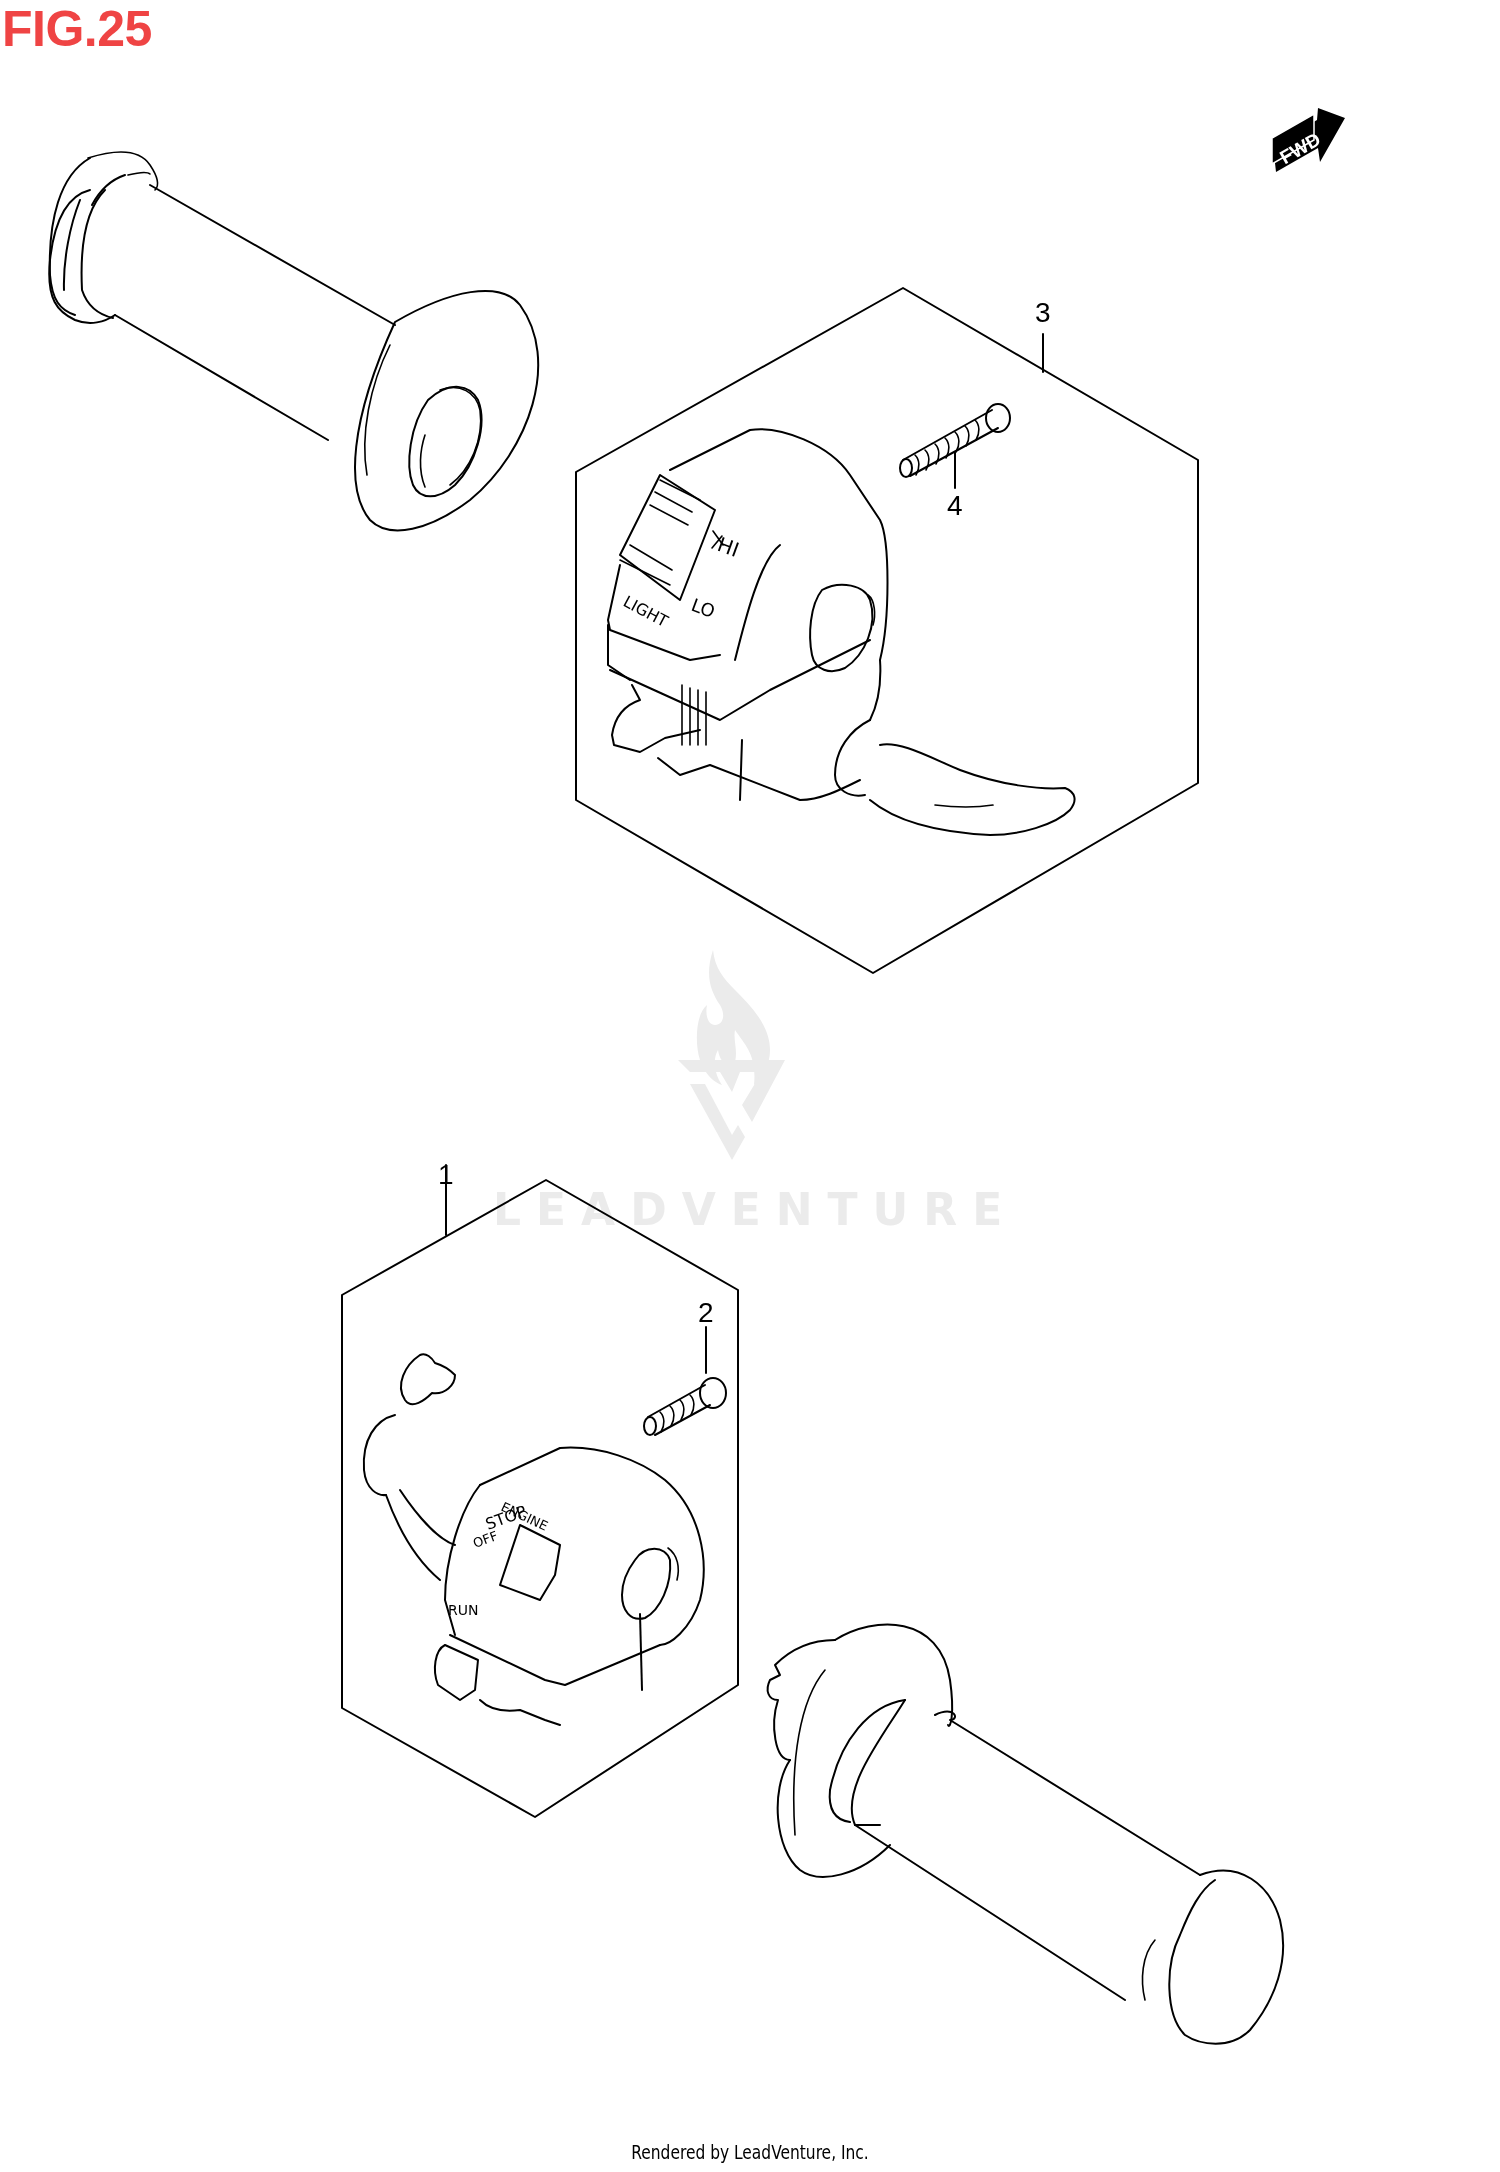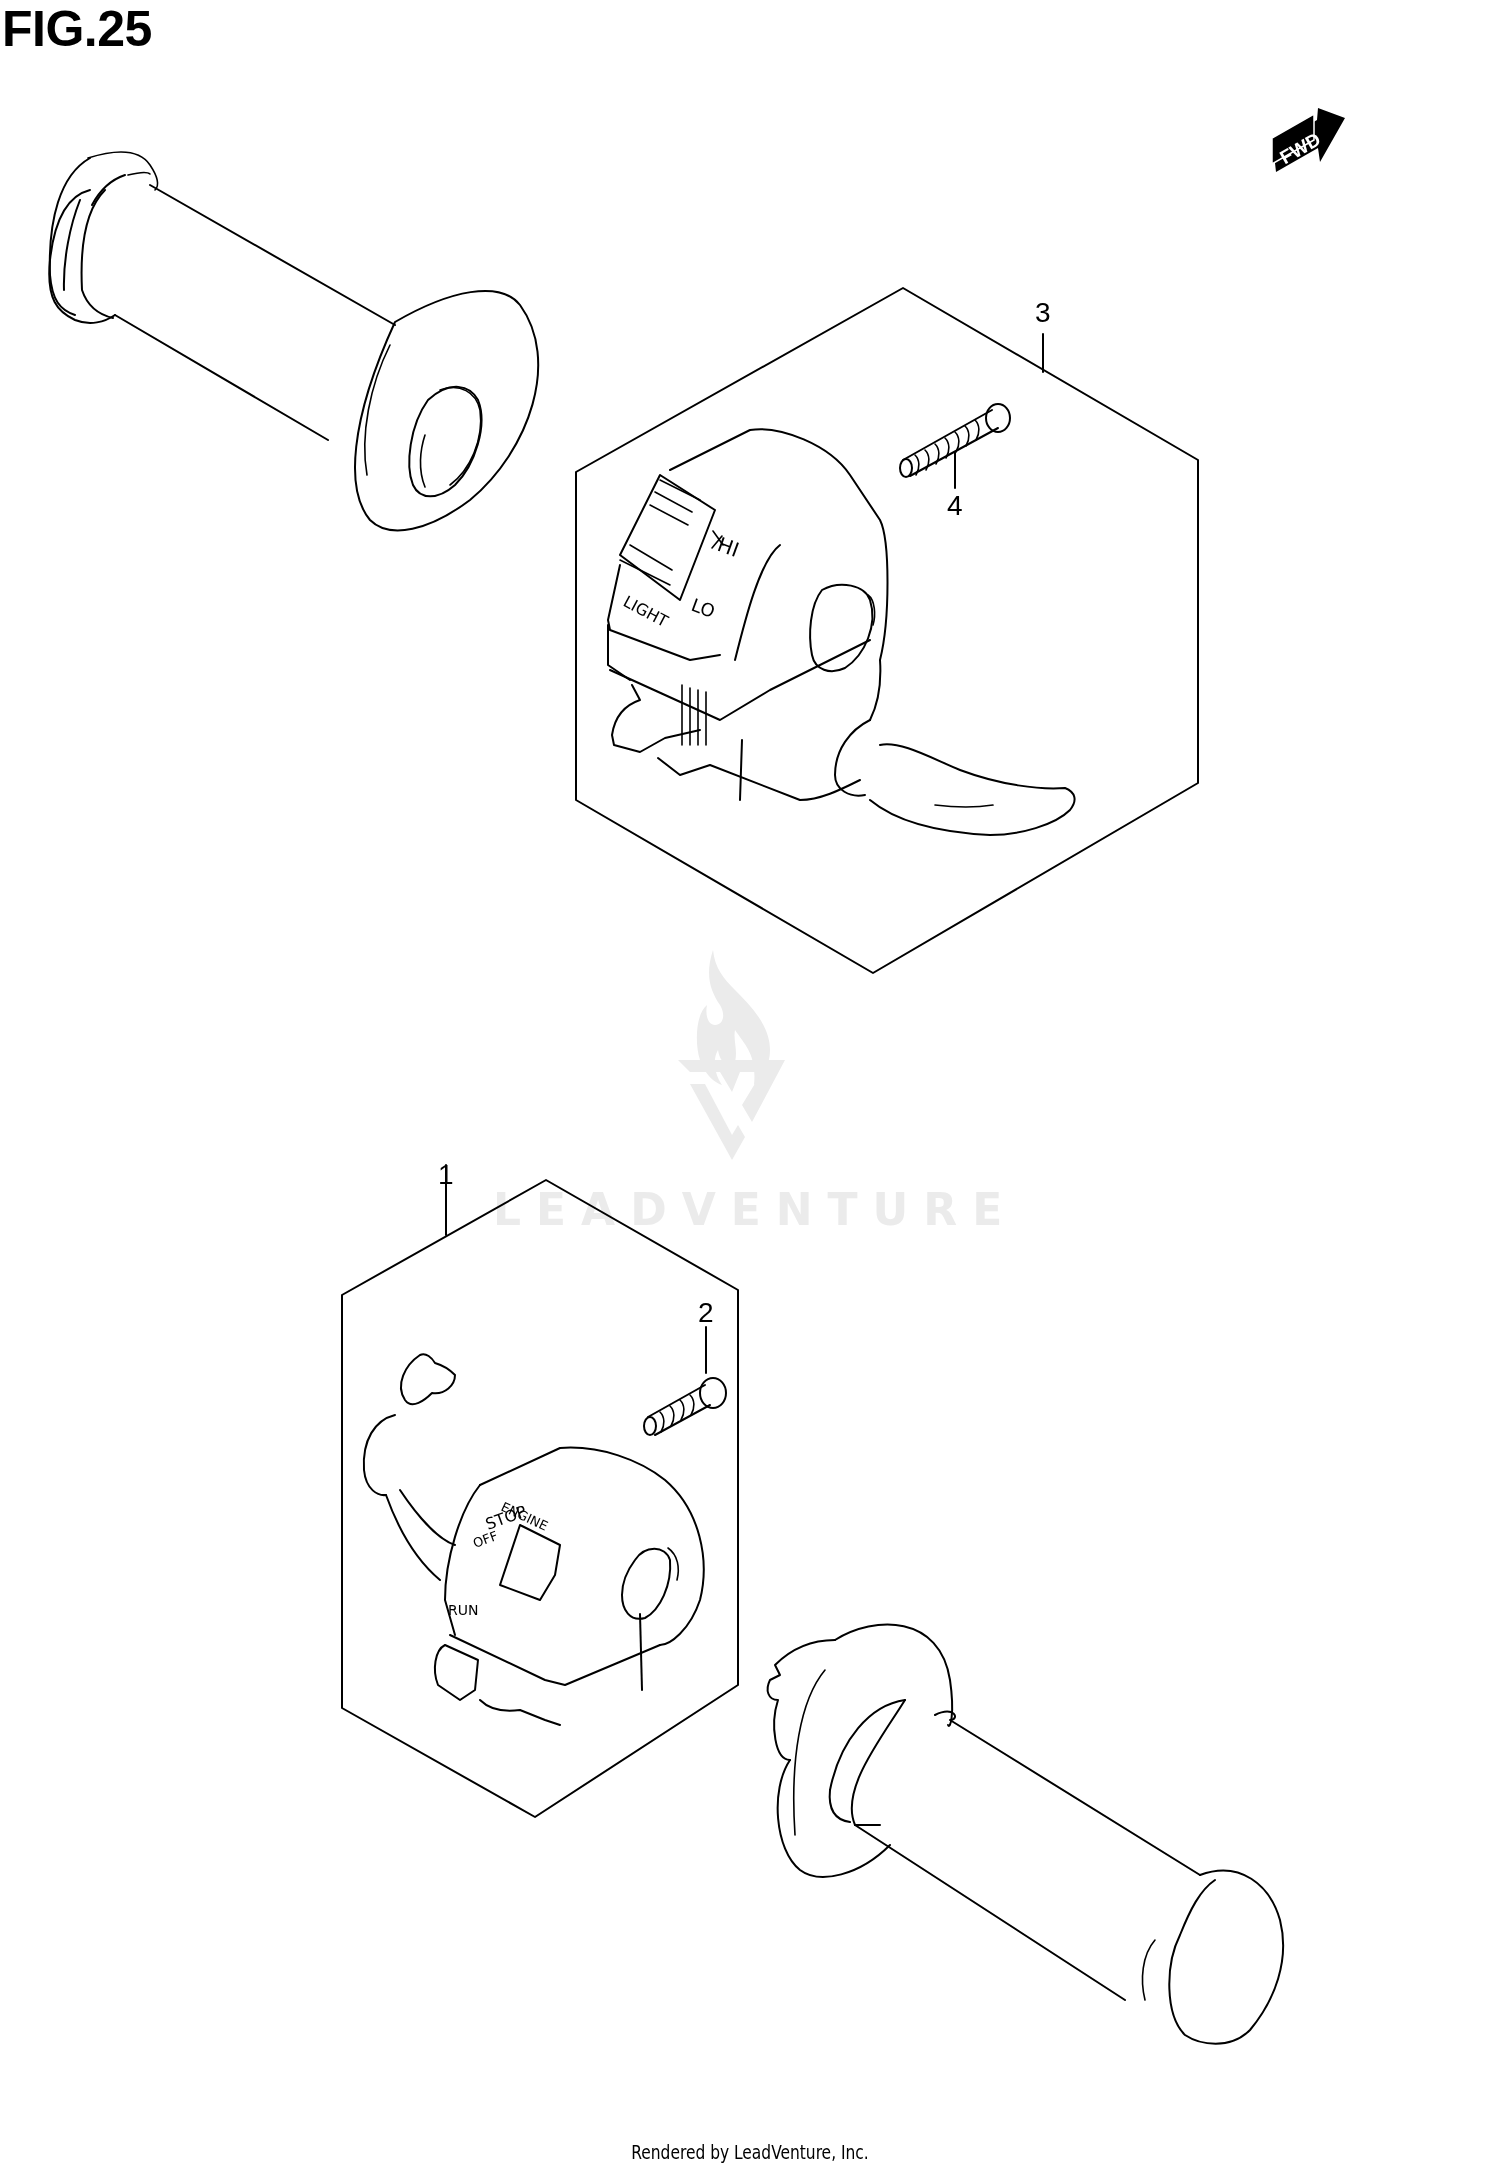--- a/index.html
+++ b/index.html
@@ -1,20 +1,20 @@
 <!DOCTYPE html>
 <html><head>
   <meta charset="utf-8">
   <style>
     html, body { margin: 0; padding: 0; background: #ffffff; }
     body { width: 1500px; height: 2172px; position: relative; overflow: hidden; }
     .fig-title {
       position: absolute; left: 2px; top: 4px;
       font-family: "Liberation Sans", sans-serif; font-weight: bold;
-      font-size: 50px; color: #000000; letter-spacing: -0.5px; line-height: 1;
+      font-size: 50px; color: #ef4444; letter-spacing: -0.5px; line-height: 1;
     }
     .footer {
       position: absolute; left: 0; width: 1500px; top: 2140px; text-align: center;
       font-family: "DejaVu Sans Condensed", "DejaVu Sans", sans-serif;
       font-size: 20px; color: #000; transform: scaleX(0.86);
     }
     svg.drawing { position: absolute; left: 0; top: 0; }
     .ln { fill: none; stroke: #000; stroke-width: 2; stroke-linecap: round; stroke-linejoin: round; }
     .thin { fill: none; stroke: #000; stroke-width: 1.6; stroke-linecap: round; stroke-linejoin: round; }
     .callout-num { font-family: "Liberation Sans", sans-serif; font-size: 28px; fill: #000; }

